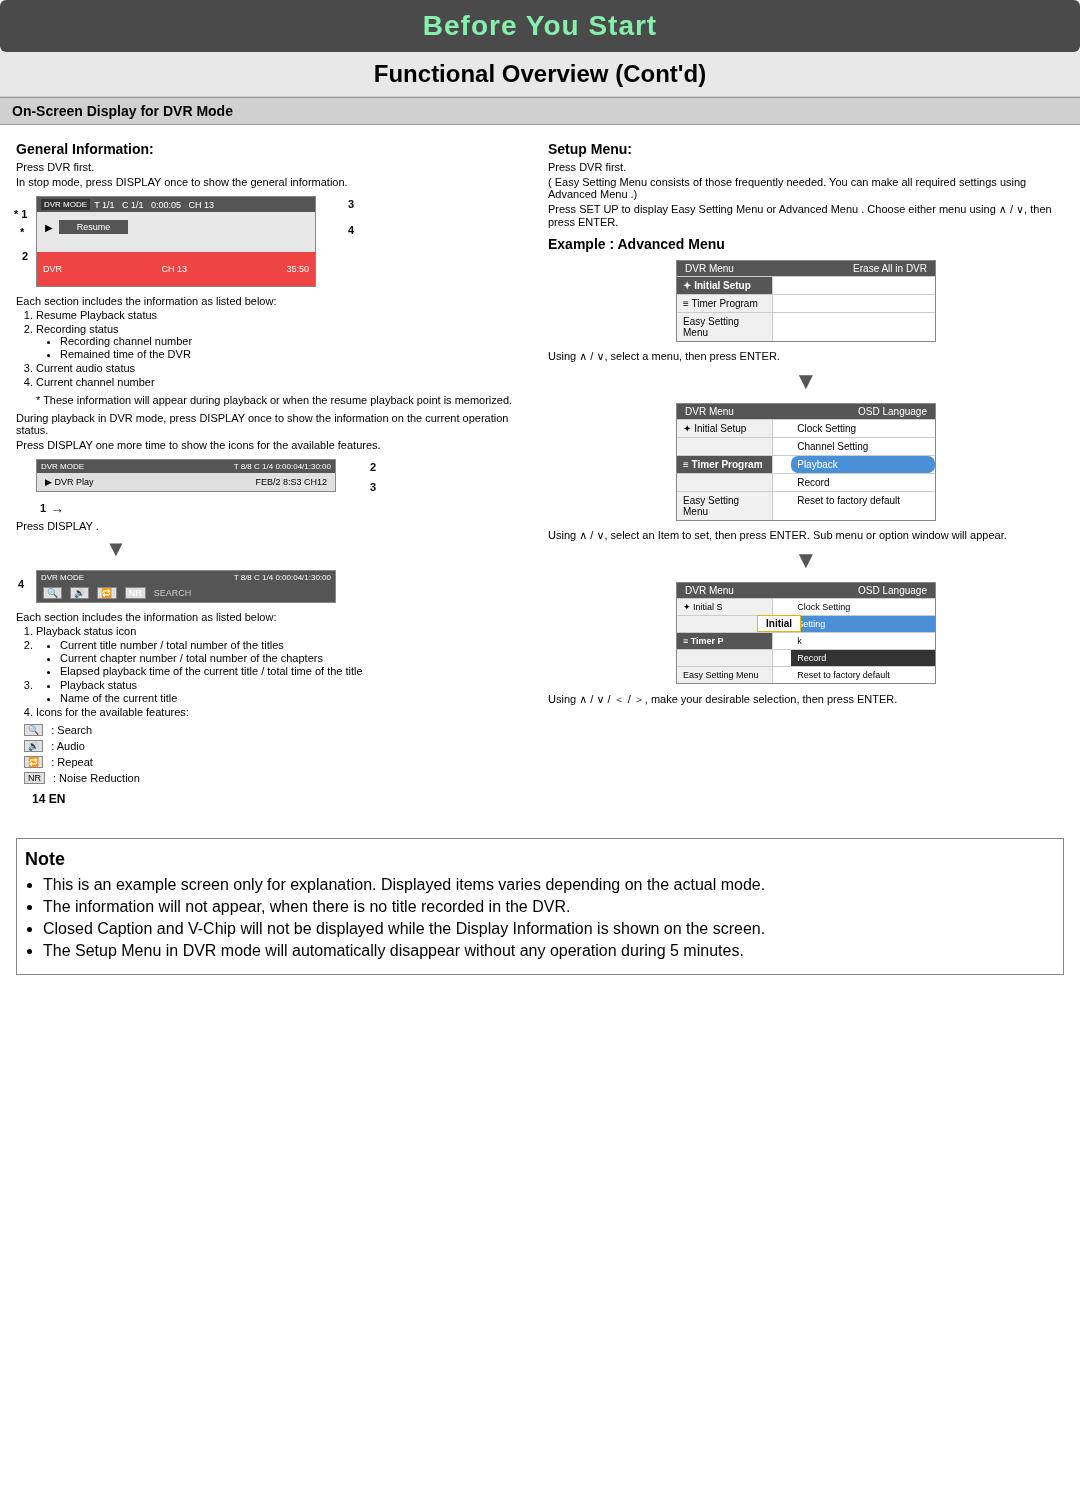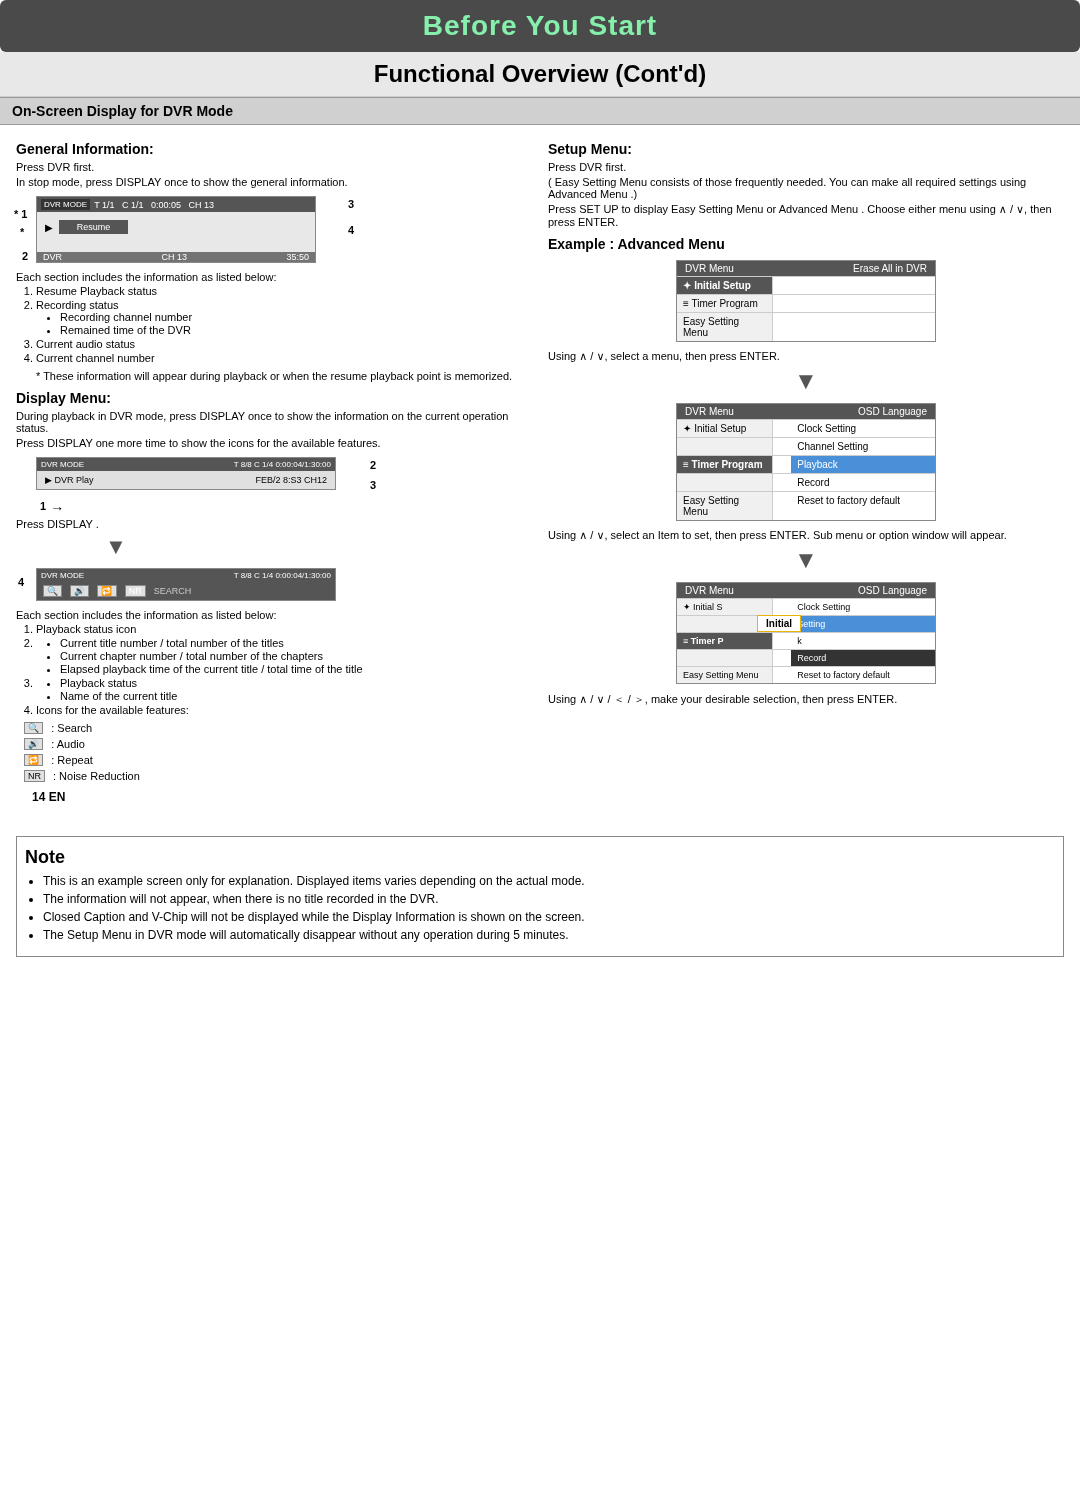--- a/index.html
+++ b/index.html
@@ -114,24 +114,24 @@
     .dvr-resume-btn {
       background: #555;
       color: #fff;
       font-size: 9px;
       padding: 2px 18px;
       display: inline-block;
       margin: 2px 0;
     }
 
     .dvr-bottom-bar {
-      background: #737373;
+      background: #ef4444;
       color: #fff;
       font-size: 9px;
-      padding: 0 6px;
+      padding: 12px 6px;
       display: flex;
       justify-content: space-between;
     }
 
     .numbered-list {
       margin-left: 20px;
       font-size: 11px;
       margin-bottom: 6px;
     }
 
@@ -195,20 +195,21 @@
 
     .menu-left.highlight {
       background: #555;
       color: #fff;
       font-weight: bold;
     }
 
     .menu-right.highlight-item {
       background: #4a90d9;
       color: #fff;
+      border-radius: 7px;
     }
 
     .arrow-down {
       text-align: center;
       font-size: 24px;
       color: #555;
       margin: 4px auto;
       width: 260px;
     }
 
@@ -263,21 +264,21 @@
 
     .note-heading {
       font-size: 18px;
       font-weight: bold;
       margin-bottom: 6px;
     }
 
     .note-bullet {
       list-style: disc;
       margin-left: 18px;
-      font-size: 12px;
+      font-size: 16px;
     }
 
     .note-bullet li {
       margin-bottom: 4px;
     }
 
     .page-number {
       font-size: 12px;
       font-weight: bold;
       margin: 8px 16px;
@@ -376,21 +377,20 @@
               <li>Remained time of the DVR</li>
             </ul>
           </li>
           <li>Current audio status</li>
           <li>Current channel number</li>
         </ol>
         <div class="star-note">* These information will appear during playback or when the resume playback point is memorized.</div>
       </div>
 
       <div class="sub-section">
-        <div class="section-heading">Display Menu:</div>
         <div class="small-text">During playback in DVR mode, press DISPLAY  once to show the information on the current operation status.</div>
         <div class="small-text">Press DISPLAY  one more time to show the icons for the available features.</div>
 
         <div style="position:relative; width:320px; margin: 8px 0 4px 20px;">
           <span style="position:absolute; top:2px; right:-20px; font-size:11px; font-weight:bold;">2</span>
           <span style="position:absolute; top:22px; right:-20px; font-size:11px; font-weight:bold;">3</span>
           <div class="display-mockup" style="width:300px;">
             <div class="display-top">
               <span>DVR MODE</span>
               <span>T 8/8  C 1/4  0:00:04/1:30:00</span>

